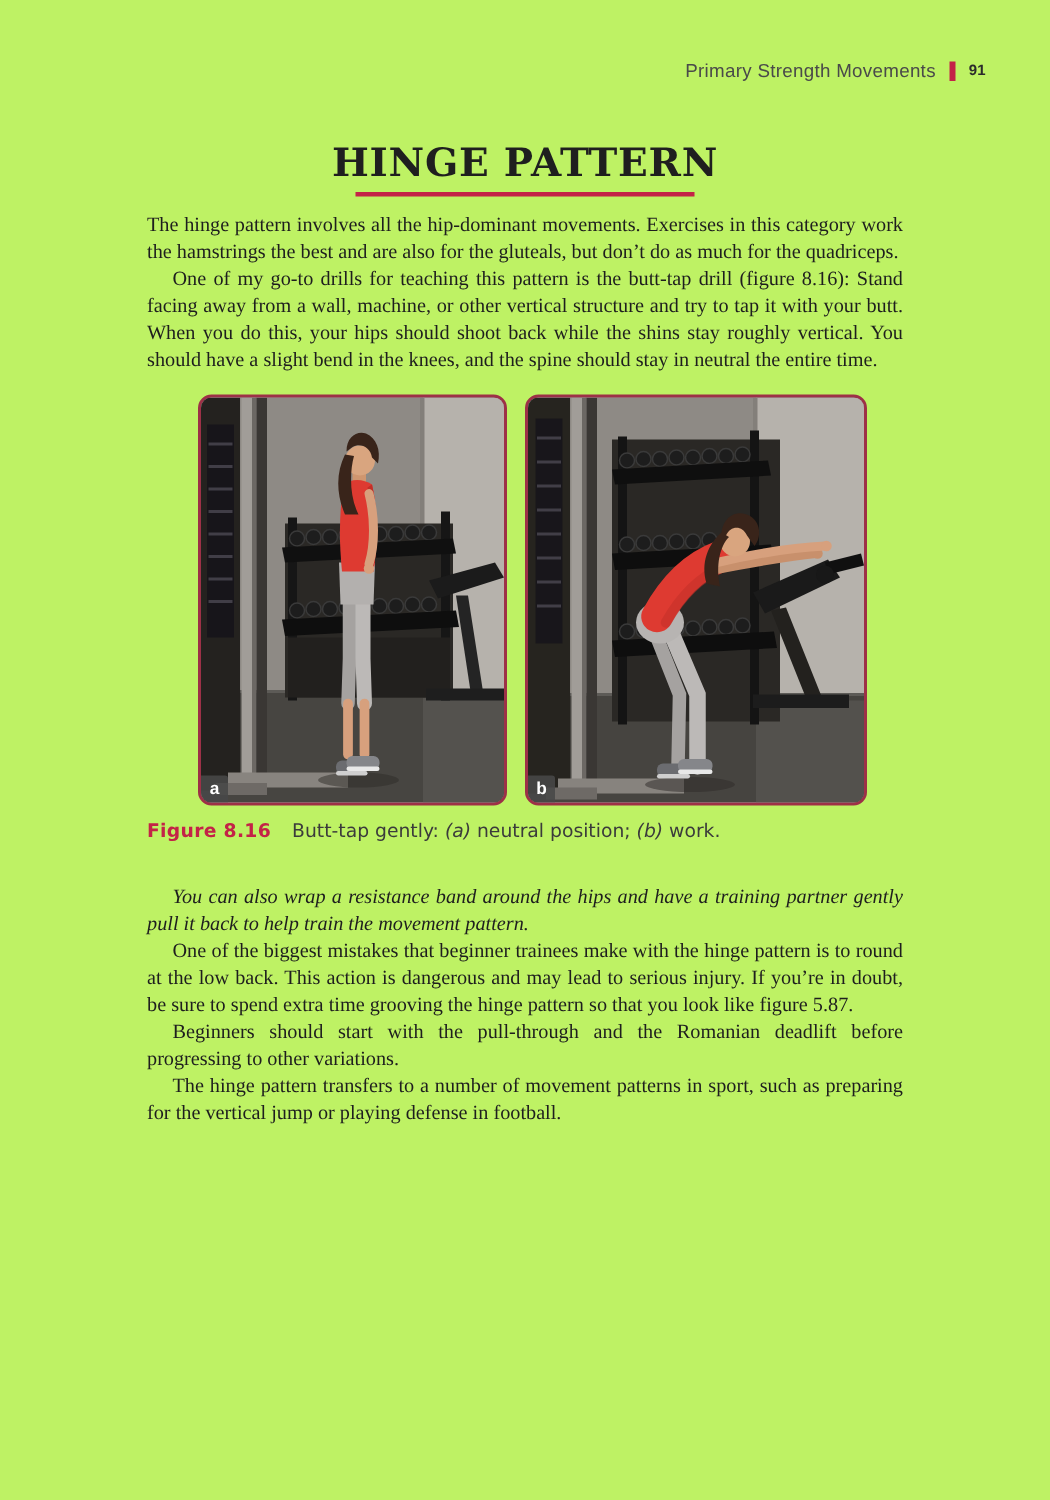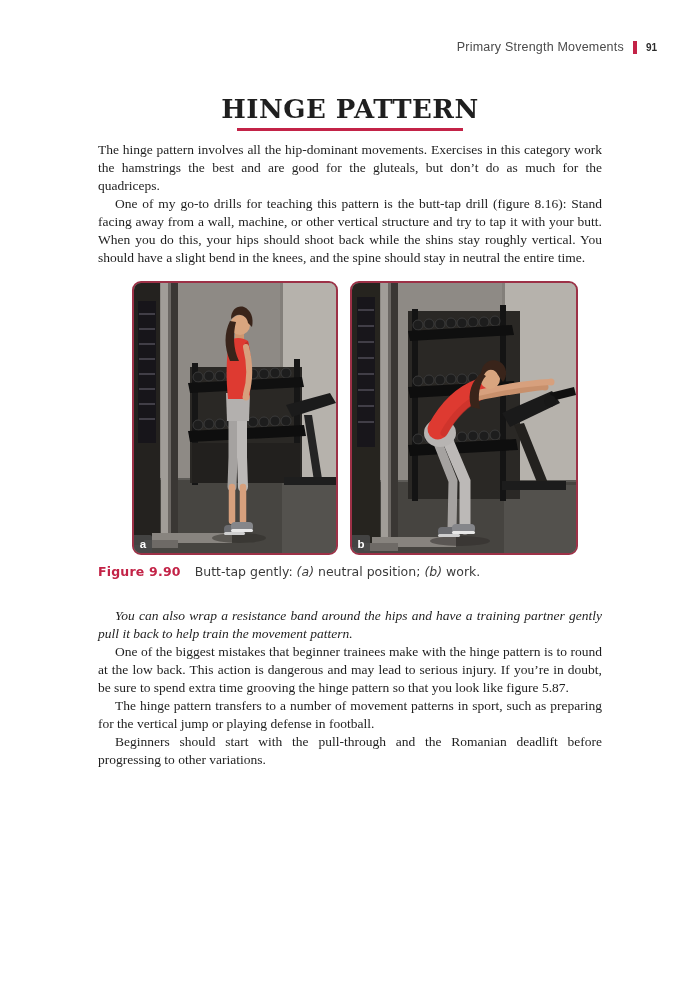--- a/index.html
+++ b/index.html
@@ -1,19 +1,19 @@
 <!DOCTYPE html>
 <html><head>
 <meta charset="utf-8">
 <style>
   * { margin:0; padding:0; box-sizing:border-box; }
   body { background:#e8e8e8; font-family:"Liberation Serif", serif; }
   .page {
     position:relative; width:700px; height:1000px; margin:0 auto;
-    background:#ffffff; overflow:hidden;
+    background:#bef264; overflow:hidden;
   }
   
   .running-head {
     display:flex; justify-content:flex-end; align-items:center;
     gap:9px; margin:40px 43px 0 0;
     font-family:"Liberation Sans", sans-serif;
   }
   .running-head .head-title { font-size:12.5px; color:#4a4a4a; letter-spacing:.2px; }
   .running-head .head-bar { width:4px; height:13px; background:#c32347; }
   .running-head .head-page { font-size:10px; font-weight:bold; color:#2b2b2b; }
@@ -69,21 +69,21 @@
     <span class="head-bar"></span>
     <span class="head-page">91</span>
   </div>
 
   <div class="title-wrap">
     <div class="section-title">HINGE PATTERN</div>
     <div class="title-rule"></div>
   </div>
 
   <div class="content">
-    <p>The hinge pattern involves all the hip-dominant movements. Exercises in this category work the hamstrings the best and are good for the gluteals, but don’t do as much for the quadriceps.</p>
+    <p>The hinge pattern involves all the hip-dominant movements. Exercises in this category work the hamstrings the best and are also for the gluteals, but don’t do as much for the quadriceps.</p>
     <p class="indent">One of my go-to drills for teaching this pattern is the butt-tap drill (figure 8.16): Stand facing away from a wall, machine, or other vertical structure and try to tap it with your butt. When you do this, your hips should shoot back while the shins stay roughly vertical. You should have a slight bend in the knees, and the spine should stay in neutral the entire time.</p>
 
     <div class="figure-block">
       <div class="photo-row">
 
         <div class="photo-frame pa" aria-label="Woman standing upright in gym beside cable machine, facing right">
           <svg viewBox="0 0 202 270" preserveAspectRatio="none">
             <g>
               <rect x="0" y="0" width="202" height="270" fill="#8e8a85"></rect>
               <rect x="148" y="0" width="54" height="200" fill="#b6b2ac"></rect>
@@ -250,23 +250,23 @@
               <rect x="100" y="248" width="23" height="3" rx="1.5" fill="#e8e8e8"></rect>
             </g>
           </svg>
           <div class="photo-label">b</div>
         </div>
 
       </div>
     </div>
 
     <div class="fig-caption">
-      <span class="cap-label">Figure 9.90</span>
+      <span class="cap-label">Figure 8.16</span>
       <span class="cap-text"><span>Butt-tap gently: </span><span class="it">(a)</span><span> neutral position; </span><span class="it">(b)</span><span> work.</span></span>
     </div>
 
     <p class="indent after-figure">You can also wrap a resistance band around the hips and have a training partner gently pull it back to help train the movement pattern.</p>
     <p class="indent">One of the biggest mistakes that beginner trainees make with the hinge pattern is to round at the low back. This action is dangerous and may lead to serious injury. If you’re in doubt, be sure to spend extra time grooving the hinge pattern so that you look like figure 5.87.</p>
+    <p class="indent">Beginners should start with the pull-through and the Romanian deadlift before progressing to other variations.</p>
     <p class="indent">The hinge pattern transfers to a number of movement patterns in sport, such as preparing for the vertical jump or playing defense in football.</p>
-    <p class="indent">Beginners should start with the pull-through and the Romanian deadlift before progressing to other variations.</p>
   </div>
 
 </div>
 
 </body></html>

